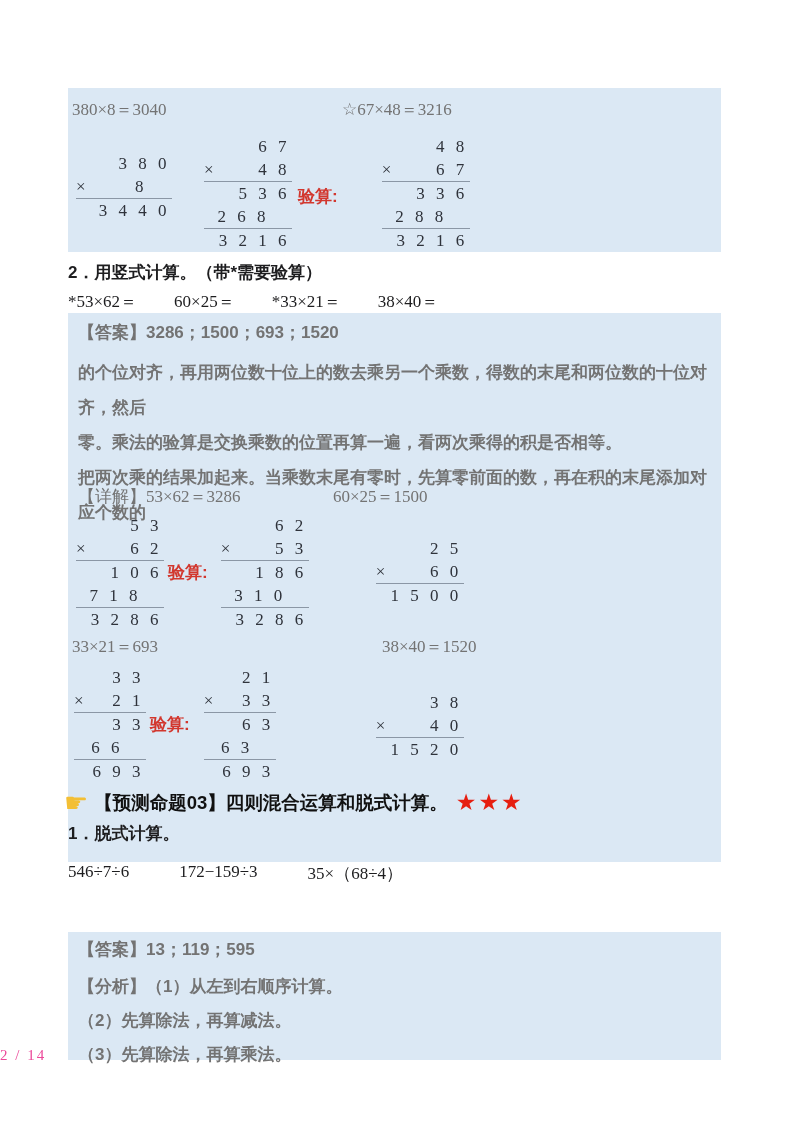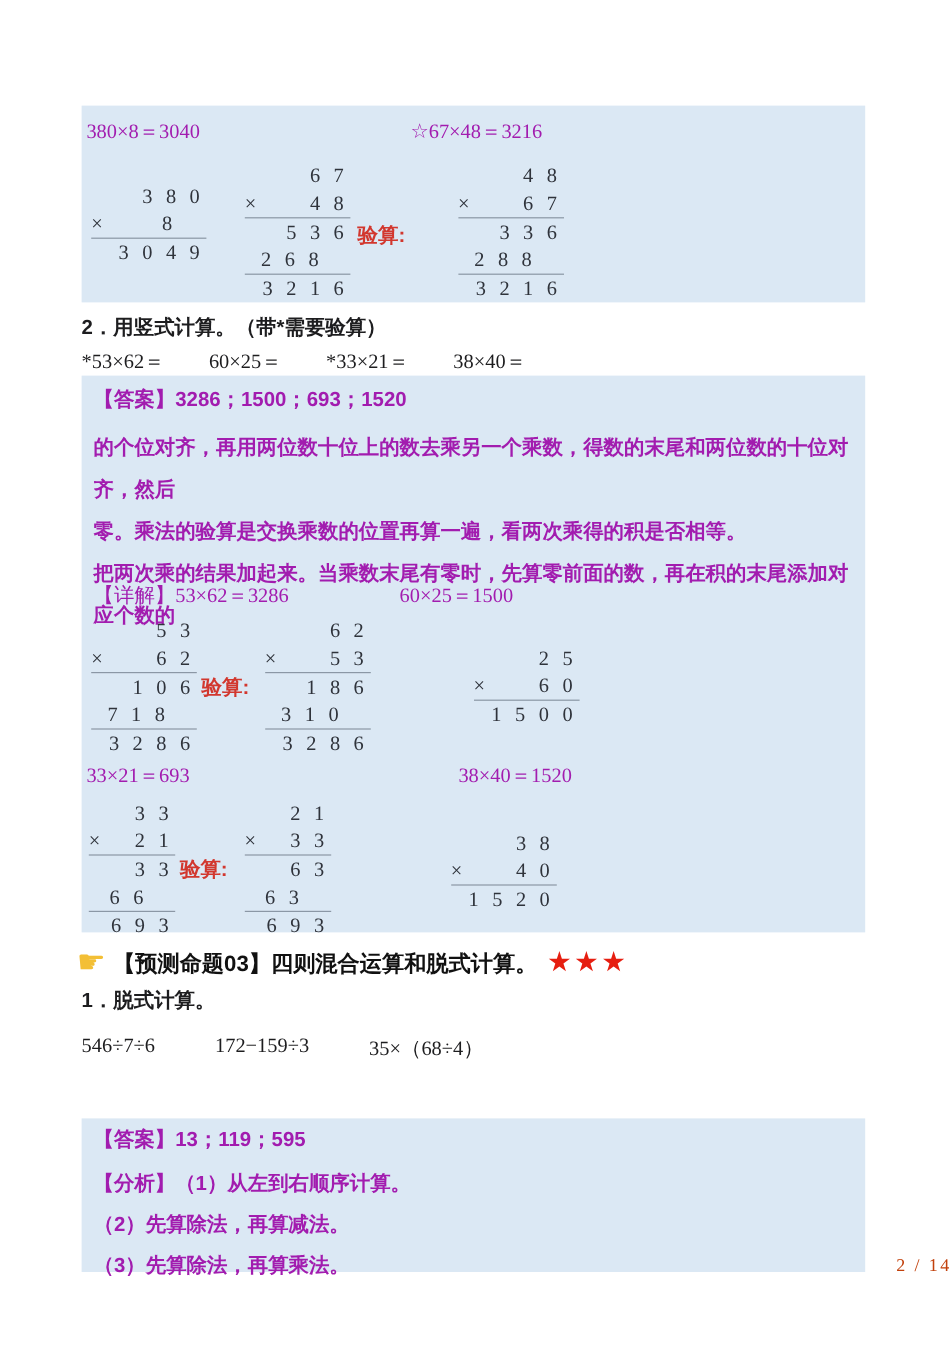--- a/index.html
+++ b/index.html
@@ -1,22 +1,22 @@
 <!DOCTYPE html>
 <html><head>
 <meta charset="utf-8">
 <style>
   html,body{margin:0;padding:0;background:#ffffff;}
   .page{position:relative;width:793px;height:1122px;background:#ffffff;overflow:hidden;
         font-family:"Liberation Serif","DejaVu Serif",serif;color:#1d1d1f;}
   .bluebox{position:absolute;left:68px;width:653px;background:#dbe8f4;}
   #box1{top:88px;height:164px;}
-  #box2{top:313px;height:464px;}
+  #box2{top:313px;height:549px;}
   #box3{top:888px;height:128px;margin-top:44px;}
-  .red{color:#a21caf;}
+  .red{color:#737373;}
   .eqline{position:absolute;font-size:17px;white-space:pre;}
   .serifline{font-family:"Liberation Serif","DejaVu Serif",serif;}
   .ansline{position:absolute;left:10px;font-size:17px;font-weight:600;white-space:pre;
            font-family:"Liberation Sans","DejaVu Sans",sans-serif;}
   .analysis{position:absolute;left:10px;right:8px;font-size:17px;font-weight:600;
             line-height:35px;font-family:"Liberation Sans","DejaVu Sans",sans-serif;}
   .analysis div{white-space:pre-wrap;}
   
   .calcflex{position:absolute;left:0;display:flex;align-items:flex-start;}
   .vcalc{display:inline-block;font-size:17px;color:#2f333b;letter-spacing:3.5px;}
@@ -31,40 +31,40 @@
   .qtitle{position:absolute;left:68px;font-size:17px;font-weight:600;white-space:pre;
           font-family:"Liberation Sans","DejaVu Sans",sans-serif;}
   .probrow{position:absolute;left:68px;display:flex;font-size:17px;white-space:pre;}
   .heading{position:absolute;left:64px;top:789px;display:flex;align-items:center;}
   .hand{color:#f3bf35;font-size:27px;line-height:27px;margin-right:6px;
         font-family:"DejaVu Sans",sans-serif;}
   .headtext{font-size:18.5px;font-weight:bold;color:#111;white-space:pre;
             font-family:"Liberation Sans","DejaVu Sans",sans-serif;}
   .stars{color:#e61e10;font-size:23px;letter-spacing:2px;margin-left:8px;line-height:23px;
          font-family:"DejaVu Sans",sans-serif;}
-  .footer{position:absolute;top:1047px;left:0;width:100%;text-align:right;
-          font-size:15px;letter-spacing:2px;color:#c2410c;white-space:pre;}
+  .footer{position:absolute;top:1047px;left:0;width:100%;text-align:left;
+          font-size:15px;letter-spacing:2px;color:#ec4899;white-space:pre;}
 </style>
 </head>
 <body>
 
 <div class="page">
 
   <div class="bluebox" id="box1">
     <div class="eqline red serifline" style="top:10px;left:4px;">380×8＝3040</div>
     <div class="eqline red serifline" style="top:10px;left:274px;">☆67×48＝3216</div>
 
     <div class="calcflex" style="top:42px;left:0;">
       <div class="vcalc w96" style="margin-left:8px;margin-top:22px;">
         <div class="vr">3 8 0</div>
         <div class="vr mult sep">
           <span class="sign">×</span>
           <span class="mshift">8</span>
         </div>
-        <div class="vr">3 0 4 9</div>
+        <div class="vr">3 4 4 0</div>
       </div>
 
       <div class="vcalc w88" style="margin-left:32px;margin-top:5px;">
         <div class="vr">6 7</div>
         <div class="vr mult sep">
           <span class="sign">×</span>
           <span>4 8</span>
         </div>
         <div class="vr">5 3 6</div>
         <div class="vr shift1 sep">2 6 8</div>
@@ -122,21 +122,21 @@
         <div class="vr">6 2</div>
         <div class="vr mult sep">
           <span class="sign">×</span>
           <span>5 3</span>
         </div>
         <div class="vr">1 8 6</div>
         <div class="vr shift1 sep">3 1 0</div>
         <div class="vr">3 2 8 6</div>
       </div>
 
-      <div class="vcalc w88" style="margin-left:86px;margin-top:28px;">
+      <div class="vcalc w88" style="margin-left:67px;margin-top:28px;">
         <div class="vr">2 5</div>
         <div class="vr mult sep">
           <span class="sign">×</span>
           <span>6 0</span>
         </div>
         <div class="vr">1 5 0 0</div>
       </div>
     </div>
 
     <div class="eqline red serifline" style="top:322px;left:4px;">33×21＝693</div>

